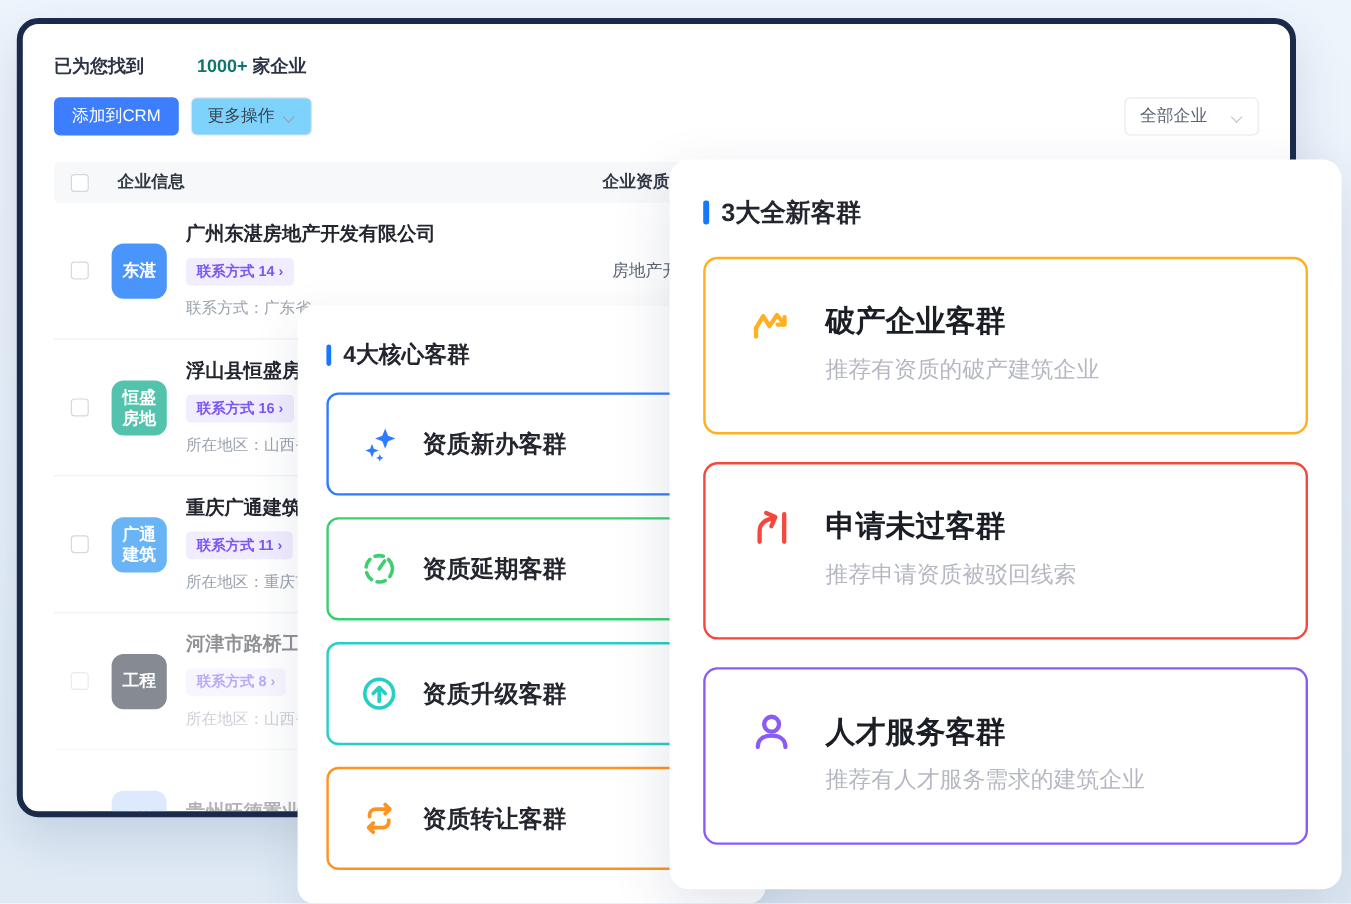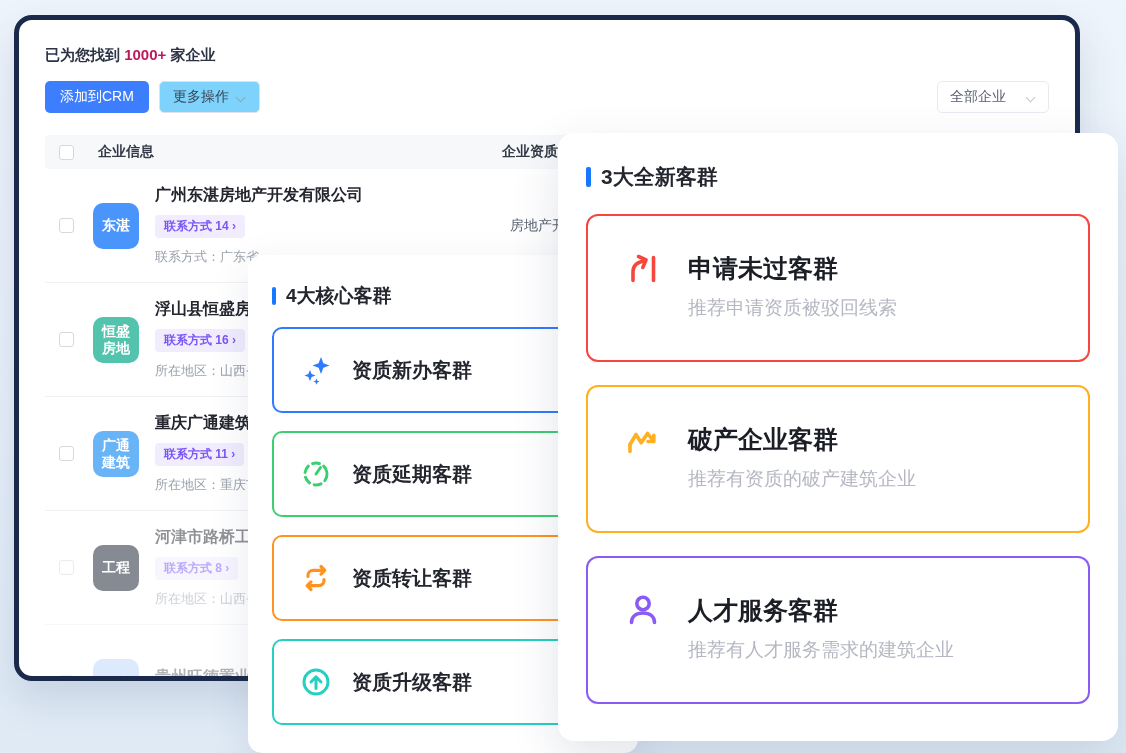--- a/index.html
+++ b/index.html
@@ -11,21 +11,21 @@
   }
 
   
   .main-window {
     position:absolute; left:14px; top:15px; width:1066px; height:666px;
     background:#fff; border:5px solid #1b2a4a; border-radius:18px;
     box-shadow:0 18px 40px rgba(30,60,110,.14); z-index:1; overflow:hidden;
   }
   .window-content { padding:26px 26px 0; }
   .result-summary { font-size:15px; font-weight:700; color:#2b3344; margin-bottom:16px; }
-  .result-count { color:#be185d; }
+  .result-count { color:#0f766e;margin-left:40px; }
   .toolbar { display:flex; align-items:center; margin-bottom:22px; }
   .btn-primary {
     background:#3d7eff; color:#fff; border:none; border-radius:5px;
     font-size:14px; padding:7px 15px; cursor:pointer;
     font-family:inherit;
   }
   .btn-secondary {
     background:#7dd3fc; color:#3b4453; border:1px solid #dfe3e9; border-radius:5px;
     font-size:14px; padding:6px 13px; margin-left:10px; cursor:pointer;
     display:inline-flex; align-items:center; gap:7px; font-family:inherit;
@@ -220,75 +220,75 @@
   <div class="group-box core-item" style="border-color: rgb(59, 207, 112);">
     <span class="gicon" style="color: rgb(59, 207, 112);">
       <svg width="30" height="30" viewBox="0 0 30 30" fill="none" stroke="currentColor" stroke-width="3" stroke-linecap="round">
         <circle cx="15" cy="15" r="11" stroke-dasharray="7 5"></circle>
         <path d="M15 15l4.5-6.5"></path>
       </svg>
     </span>
     <span class="core-label">资质延期客群</span>
   </div>
 
+  <div class="group-box core-item" style="border-color: rgb(39, 207, 195);">
+    <span class="gicon" style="color: rgb(39, 207, 195);">
+      <svg width="30" height="30" viewBox="0 0 30 30" fill="none" stroke="currentColor" stroke-width="3" stroke-linecap="round" stroke-linejoin="round">
+        <circle cx="15" cy="15" r="12"></circle>
+        <path d="M15 21.5v-11M10 15l5-5.2 5 5.2"></path>
+      </svg>
+    </span>
+    <span class="core-label">资质升级客群</span>
+  </div>
+
   <div class="group-box core-item" style="border-color: rgb(255, 147, 31);">
     <span class="gicon" style="color: rgb(255, 147, 31);">
       <svg width="30" height="30" viewBox="0 0 30 30" fill="none" stroke="currentColor" stroke-width="3.2" stroke-linecap="round" stroke-linejoin="round">
         <path d="M20 3.5l3.8 3.8L20 11.1M23.4 7.3H12a5 5 0 0 0-5 5v1.2"></path>
         <path d="M10 26.5l-3.8-3.8L10 18.9M6.6 22.7H18a5 5 0 0 0 5-5v-1.2"></path>
       </svg>
     </span>
     <span class="core-label">资质转让客群</span>
   </div>
-
-  <div class="group-box core-item" style="border-color: rgb(39, 207, 195);">
-    <span class="gicon" style="color: rgb(39, 207, 195);">
-      <svg width="30" height="30" viewBox="0 0 30 30" fill="none" stroke="currentColor" stroke-width="3" stroke-linecap="round" stroke-linejoin="round">
-        <circle cx="15" cy="15" r="12"></circle>
-        <path d="M15 21.5v-11M10 15l5-5.2 5 5.2"></path>
-      </svg>
-    </span>
-    <span class="core-label">资质升级客群</span>
-  </div>
 </div>
 
 <div class="new-card">
   <div class="card-title-row">
     <span class="title-bar" style="background: rgb(22, 119, 255);"></span>
     <span class="card-title">3大全新客群</span>
+  </div>
+
+  <div class="group-box new-item" style="border-color: rgb(255, 176, 32);">
+    <span class="gicon" style="color: rgb(255, 176, 32);">
+      <svg width="38" height="38" viewBox="0 0 38 38" fill="none" stroke="currentColor" stroke-width="3.6" stroke-linecap="round" stroke-linejoin="round">
+        <path d="M6 30.5v-7"></path>
+        <path d="M6 23.5l6-10 5.2 8.3 6.3-9.3 6 7.5"></path>
+        <path d="M24 20.5h5.8v-6.3"></path>
+      </svg>
+    </span>
+    <div class="new-text">
+      <span class="new-label">破产企业客群</span>
+      <span class="new-desc">推荐有资质的破产建筑企业</span>
+    </div>
   </div>
 
   <div class="group-box new-item" style="border-color: rgb(245, 71, 61);">
     <span class="gicon" style="color: rgb(245, 71, 61);">
       <svg width="38" height="38" viewBox="0 0 38 38" fill="none" stroke="currentColor" stroke-width="3.6" stroke-linecap="round" stroke-linejoin="round">
         <path d="M29.5 7.5v23"></path>
         <path d="M9 30.5v-9c0-6 4-9.5 12-10.8"></path>
         <path d="M14.5 6.5l7.6 3.4-3.3 7.6"></path>
       </svg>
     </span>
     <div class="new-text">
       <span class="new-label">申请未过客群</span>
       <span class="new-desc">推荐申请资质被驳回线索</span>
     </div>
   </div>
 
-  <div class="group-box new-item" style="border-color: rgb(255, 176, 32);">
-    <span class="gicon" style="color: rgb(255, 176, 32);">
-      <svg width="38" height="38" viewBox="0 0 38 38" fill="none" stroke="currentColor" stroke-width="3.6" stroke-linecap="round" stroke-linejoin="round">
-        <path d="M6 30.5v-7"></path>
-        <path d="M6 23.5l6-10 5.2 8.3 6.3-9.3 6 7.5"></path>
-        <path d="M24 20.5h5.8v-6.3"></path>
-      </svg>
-    </span>
-    <div class="new-text">
-      <span class="new-label">破产企业客群</span>
-      <span class="new-desc">推荐有资质的破产建筑企业</span>
-    </div>
-  </div>
-
   <div class="group-box new-item" style="border-color: rgb(138, 92, 245);">
     <span class="gicon" style="color: rgb(138, 92, 245);">
       <svg width="38" height="38" viewBox="0 0 38 38" fill="none" stroke="currentColor" stroke-width="3.6" stroke-linecap="round" stroke-linejoin="round">
         <circle cx="19" cy="11.5" r="6.2"></circle>
         <path d="M7.5 30.5c0-6.5 5-9.5 11.5-9.5s11.5 3 11.5 9.5"></path>
       </svg>
     </span>
     <div class="new-text">
       <span class="new-label">人才服务客群</span>
       <span class="new-desc">推荐有人才服务需求的建筑企业</span>

